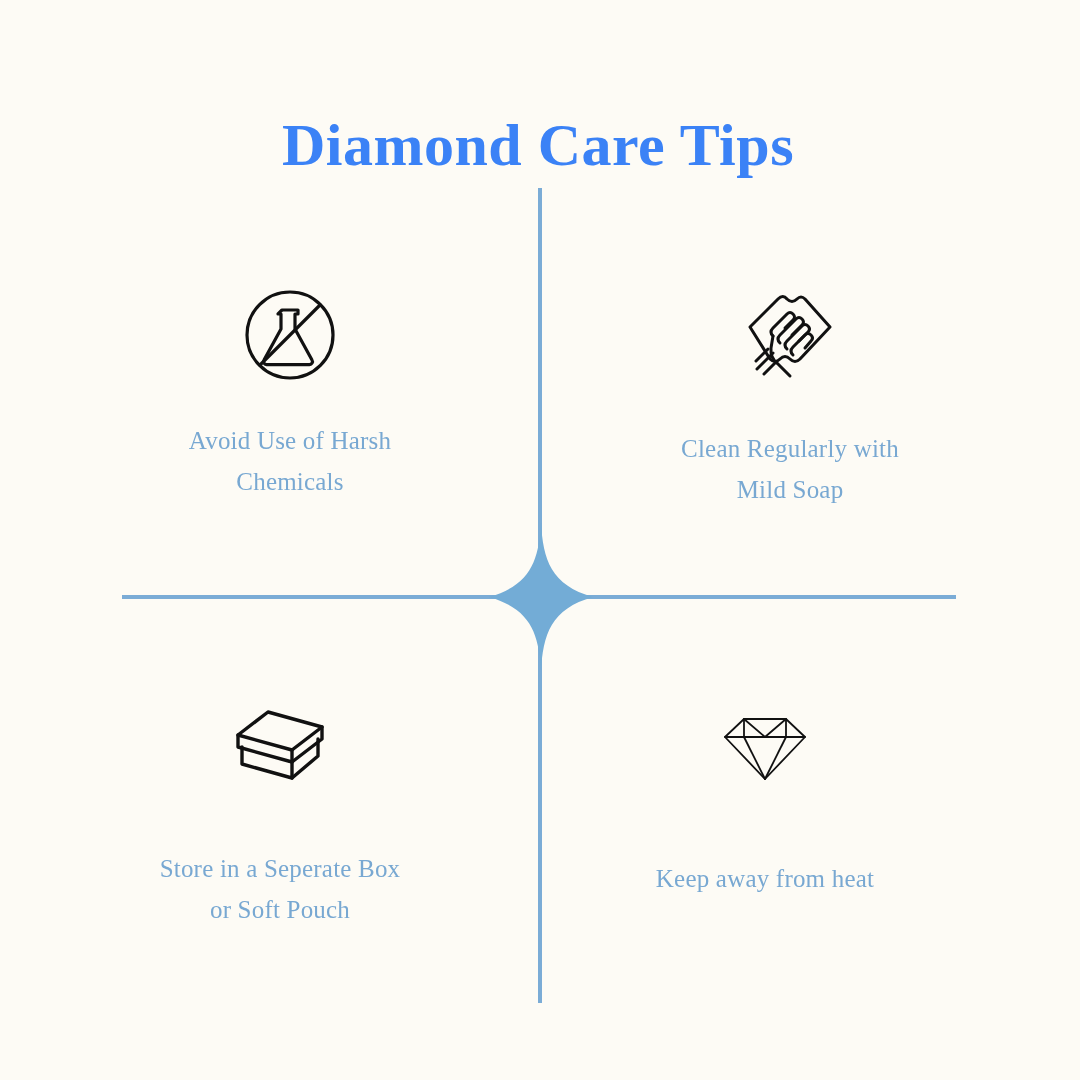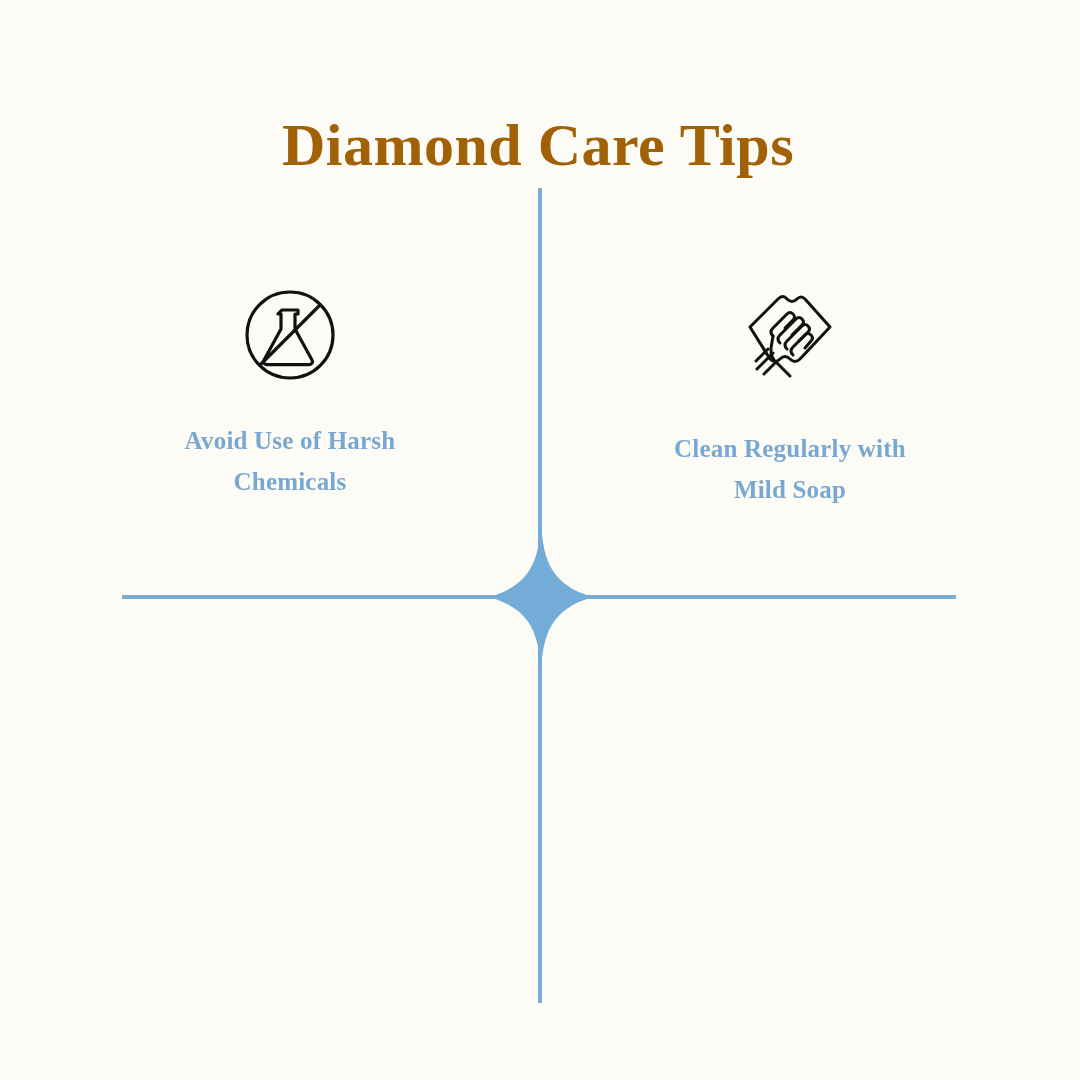--- a/index.html
+++ b/index.html
@@ -28,21 +28,21 @@
     position: absolute;
     left: 0;
     top: 70px;
     width: 1076px;
     text-align: center;
     font-family: "Liberation Serif", "DejaVu Serif", serif;
     font-weight: bold;
     font-size: 60px;
     line-height: 70px;
     letter-spacing: 0.5px;
-    color: #a16207;
+    color: #3b82f6;
     white-space: pre;
   }
 
   
   .divider-vertical {
     position: absolute;
     left: 538px;
     top: 188px;
     width: 4px;
     height: 815px;
@@ -87,21 +87,21 @@
     align-items: center;
     justify-content: center;
   }
   .tip-icon svg {
     display: block;
   }
 
   .tip-label {
     margin-top: 30px;
     font-family: "Liberation Serif", "DejaVu Serif", serif;
-    font-weight: bold;
+    font-weight: normal;
     font-size: 25px;
     line-height: 41px;
     letter-spacing: 0.2px;
     color: #78A8D2;
     white-space: pre-line;
   }
   .q-bl .tip-label { margin-top: 48px; }
   .q-br .tip-label { margin-top: 58px; }
   .q-tr .tip-label { margin-top: 38px; }
 </style>
@@ -156,15 +156,53 @@
           <line x1="14" y1="72" x2="26" y2="60"></line>
           <line x1="15" y1="80" x2="31" y2="64"></line>
           <line x1="22" y1="85" x2="34" y2="73"></line>
         </g>
       </svg>
     </div>
     <div class="tip-label">Clean Regularly with
 Mild Soap</div>
   </div>
 
-
+  <div class="quadrant q-bl">
+    <div class="tip-icon">
+      <svg width="92" height="76" viewBox="0 0 92 76" xmlns="http://www.w3.org/2000/svg">
+        <g fill="none" stroke="#111111" stroke-width="3.4" stroke-linecap="round" stroke-linejoin="round">
+
+          <path d="M4 28 L34 5 L88 20 L58 43 Z"></path>
+
+          <path d="M4 28 L4 40 L58 55 L58 43"></path>
+          <path d="M88 20 L88 32 L58 55"></path>
+
+          <path d="M8 40 L8 57 L58 71 L58 55"></path>
+          <path d="M84 32 L84 49 L58 71"></path>
+        </g>
+      </svg>
+    </div>
+    <div class="tip-label">Store in a Seperate Box
+or Soft Pouch</div>
+  </div>
+
+  <div class="quadrant q-br">
+    <div class="tip-icon">
+      <svg width="82" height="72" viewBox="0 0 82 72" xmlns="http://www.w3.org/2000/svg">
+        <g fill="none" stroke="#111111" stroke-width="1.8" stroke-linecap="round" stroke-linejoin="round">
+
+          <path d="M20 10 L62 10 L81 28 L41 70 L1 28 Z"></path>
+
+          <line x1="1" y1="28" x2="81" y2="28"></line>
+
+          <line x1="20" y1="10" x2="20" y2="28"></line>
+          <line x1="62" y1="10" x2="62" y2="28"></line>
+          <line x1="20" y1="10" x2="41" y2="28"></line>
+          <line x1="62" y1="10" x2="41" y2="28"></line>
+          <line x1="20" y1="28" x2="41" y2="70"></line>
+          <line x1="62" y1="28" x2="41" y2="70"></line>
+        </g>
+      </svg>
+    </div>
+    <div class="tip-label">Keep away from heat</div>
+  </div>
 
 </div>
 
 </body></html>

